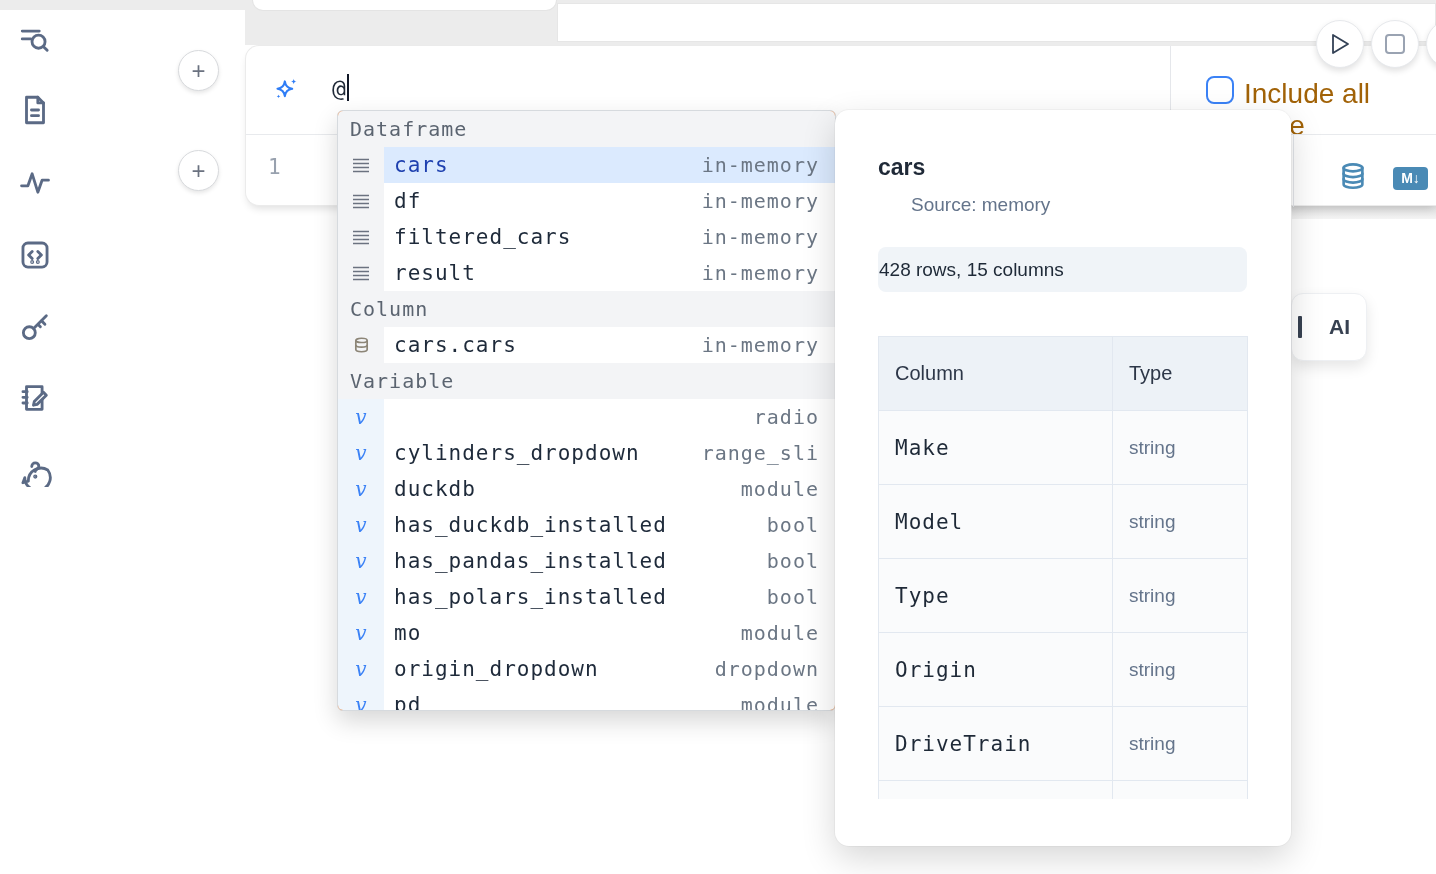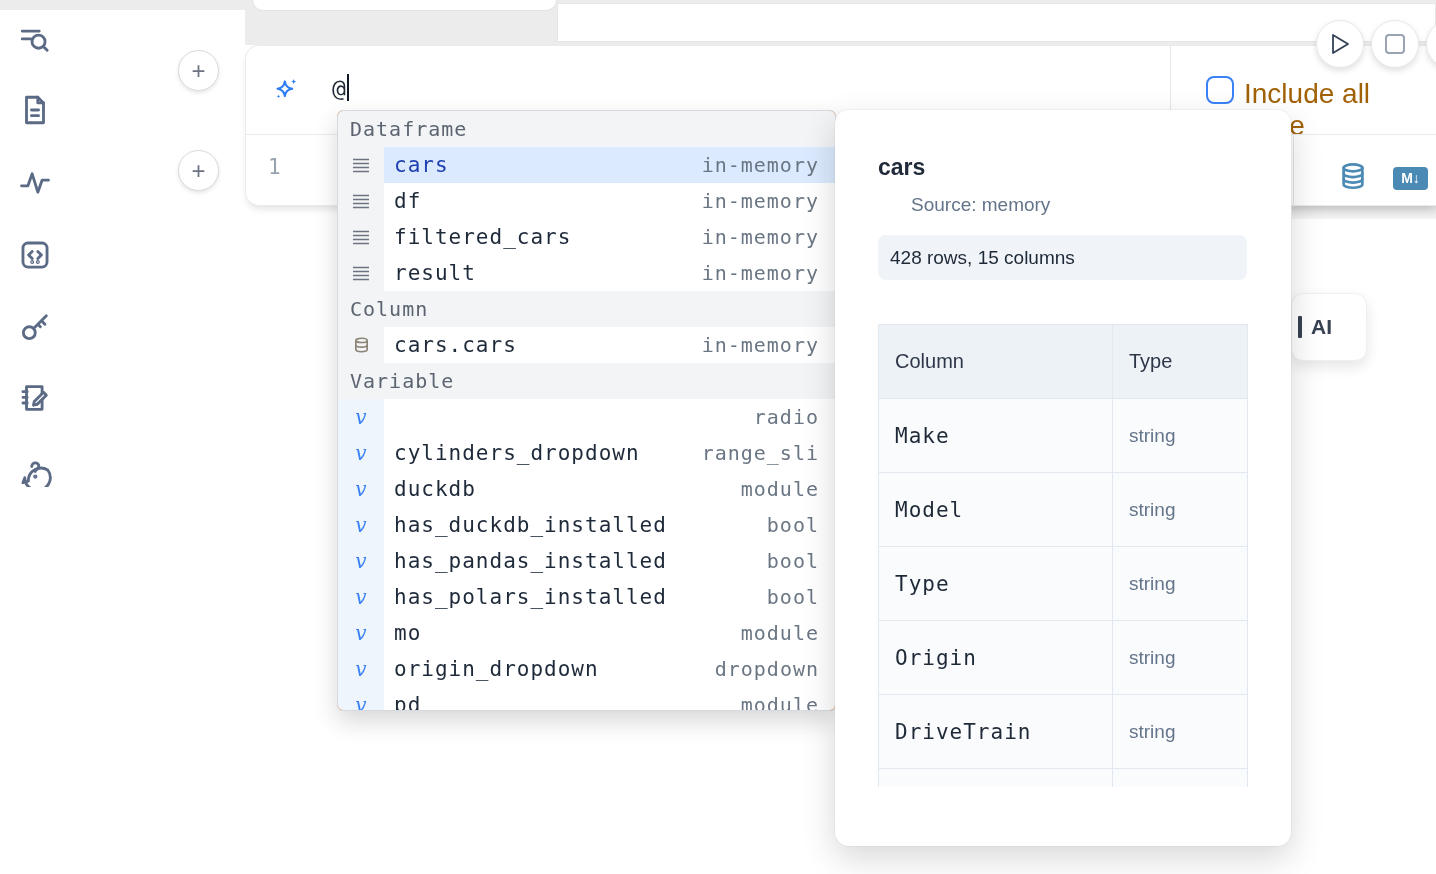--- a/index.html
+++ b/index.html
@@ -85,38 +85,38 @@
 
   
   #panel {
     left:835px; top:110px; width:456px; height:736px;
     background:#fff; border-radius:14px;
     box-shadow:0 12px 34px rgba(0,0,0,.16), 0 0 0 1px rgba(0,0,0,.03);
     z-index:40; padding:44px 43px 0 43px;
   }
   #panel-title { font-size:23px; font-weight:bold; color:#1f2937; }
   #panel-source { margin-top:13px; font-size:19px; color:#64748b;margin-left:33px; }
-  #panel-badge { margin-top:19px; width:369px; height:45px; background:#f0f4f8; border-radius:8px; font-size:19px; color:#1e2937; line-height:45px; padding-left:12px; }
+  #panel-badge { margin-top:31px; width:369px; height:45px; background:#f0f4f8; border-radius:8px; font-size:19px; color:#1e2937; line-height:45px; padding-left:1px; }
   #panel-table-wrap { margin-top:44px; width:370px; height:463px; overflow:hidden; }
   table.schema { border-collapse:collapse; width:369px; table-layout:fixed;padding-left:38px; }
   table.schema th, table.schema td { border:1px solid #e2e8f0; height:74px; padding-left:16px; text-align:left; vertical-align:middle; font-weight:normal; }
   table.schema th { background:#edf2f7; font-size:20px; color:#2d3748; }
   table.schema td { background:#fafbfc; }
   td.col-name { font-family:"DejaVu Sans Mono", monospace; font-size:21px; color:#1e2937; letter-spacing:1px; }
   td.col-type { font-size:19px; color:#64748b; }
 
   
   #ai-frag {
     left:1291px; top:293px; width:76px; height:68px;
     background:#fff; border:1px solid #eef0f3; border-radius:12px;
     box-shadow:0 6px 14px rgba(0,0,0,.10);
     z-index:30; display:flex; align-items:center;
   }
   #ai-frag .cut-bar { width:4px; height:22px; background:#374151; margin-left:6px; border-radius:1px; }
-  #ai-frag .lbl { font-size:21px; font-weight:bold; color:#374151; margin-left:9px; }
+  #ai-frag .lbl { font-size:21px; font-weight:bold; color:#374151; margin-left:27px; }
 </style>
 </head>
 <body>
 
 <div class="abs strip" style="left:0;top:0;width:1436px;height:10px;"></div>
 <div class="abs strip" style="left:245px;top:10px;width:1191px;height:35px;"></div>
 <div class="abs frag" id="frag-a"></div>
 <div class="abs frag" id="frag-b"></div>
 
 <div class="side-icon" style="top:24px">

